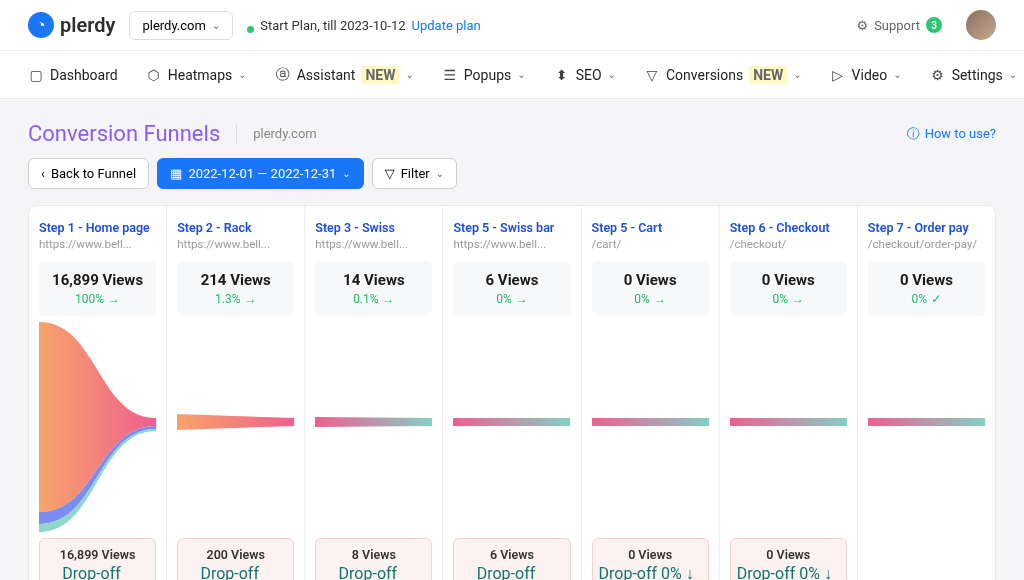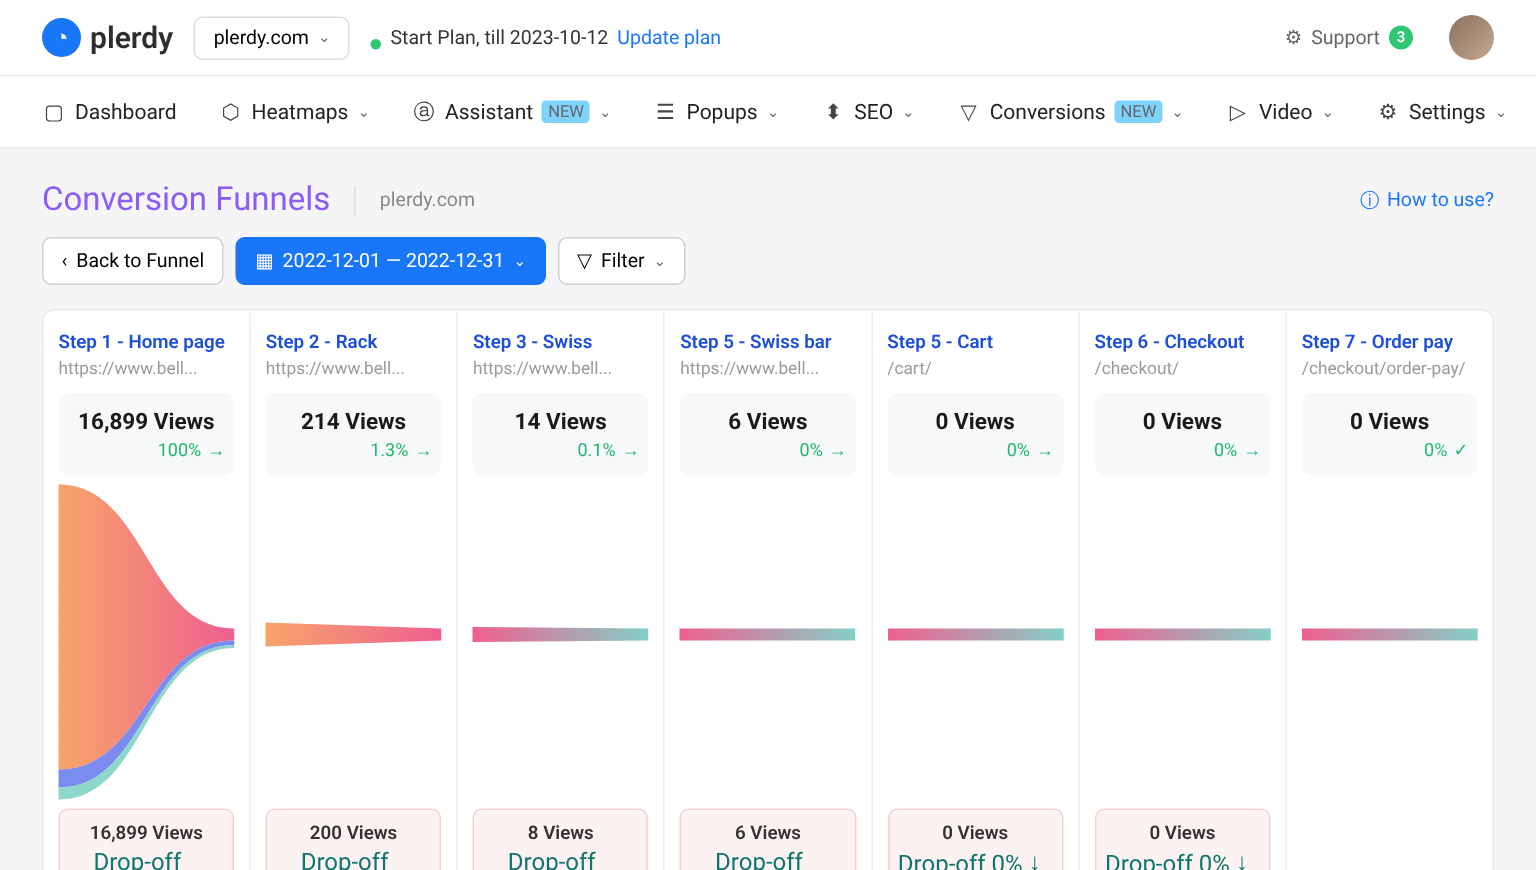--- a/index.html
+++ b/index.html
@@ -11,39 +11,39 @@
 .plan{display:flex;align-items:flex-end;gap:6px;font-size:13px;color:#333}
 .plan-dot{width:7px;height:7px;border-radius:50%;background:#2fc673}
 .plan-link{color:#1976f6;text-decoration:none}
 .spacer{flex:1}
 .support{display:flex;align-items:center;gap:6px;color:#666;font-size:13px}
 .badge-circle{background:#2fc673;color:#fff;border-radius:50%;width:16px;height:16px;display:flex;align-items:center;justify-content:center;font-size:10px;font-weight:600}
 .avatar{width:30px;height:30px;border-radius:50%;background:linear-gradient(135deg,#8a7060,#c4a890);margin-left:10px}
 .navbar{background:#fff;display:flex;align-items:center;padding:0 28px;gap:28px;height:48px;border-bottom:1px solid #e8e8e8}
 .nav-item{display:flex;align-items:center;gap:6px;font-size:14px;color:#222;cursor:pointer}
 .nav-icon{width:16px;height:16px;display:inline-flex;align-items:center;justify-content:center;color:#444}
-.nav-badge{font-size:11px;background:#7dd3fc;color:#666;padding:1px 4px;border-radius:3px;font-weight:400}
+.nav-badge{font-size:14px;background:#fef9c3;color:#666;padding:1px 4px;border-radius:3px;font-weight:700}
 .chev{font-size:10px;color:#666}
 .page-head{padding:22px 28px 12px;display:flex;align-items:center;gap:16px}
 .page-title{font-size:22px;font-weight:400;color:#8b5cf6}
 .vline{width:1px;height:20px;background:#ddd}
 .page-sub{color:#888;font-size:13px}
 .howto{color:#1976f6;font-size:13px;display:flex;align-items:center;gap:5px;text-decoration:none}
 .controls{padding:0 28px 16px;display:flex;gap:8px}
 .btn{border:1px solid #d0d0d0;background:#fff;border-radius:6px;padding:7px 12px;font-size:13px;display:flex;align-items:center;gap:6px;cursor:pointer}
 .btn-primary{background:#1976f6;border-color:#1976f6;color:#fff}
 .funnel-wrap{margin:0 28px 20px;background:#fff;border:1px solid #e8e8e8;border-radius:8px;overflow:hidden}
 .funnel-row{display:flex}
 .step{flex:1;border-right:1px solid #eee;padding:14px 10px 12px;display:flex;flex-direction:column;min-width:0}
 .step:last-child{border-right:none}
 .step-title{font-size:12.5px;font-weight:600;color:#1d4ed8;white-space:nowrap;overflow:hidden;text-overflow:ellipsis}
 .step-url{font-size:11.5px;color:#9a9a9a;margin-top:2px;white-space:nowrap;overflow:hidden;text-overflow:ellipsis}
 .step-metrics{background:#f7f8fa;border-radius:6px;margin-top:10px;padding:10px 6px;text-align:center}
 .step-views{font-size:15px;font-weight:700;color:#1a1a1a}
-.step-pct{font-size:12px;color:#1fb86b;margin-top:3px;display:flex;align-items:center;justify-content:flex-end;gap:4px}
+.step-pct{font-size:12px;color:#1fb86b;margin-top:3px;display:flex;align-items:center;justify-content:center;gap:4px}
 .flow-area{height:210px;position:relative;margin-top:6px}
 .flow-svg{width:100%;height:100%}
 .dropoff{border:1px solid #f8cfd0;background:#fdf2f2;border-radius:6px;padding:8px 6px;text-align:center;margin-top:6px}
 .drop-views{font-size:12.5px;font-weight:600;color:#333}
 .drop-pct{font-size:16px;color:#0f766e;margin-top:2px;display:flex;align-items:center;justify-content:flex-start;gap:4px}
 svg{overflow:visible}
 </style>
 </head>
 <body>
 

